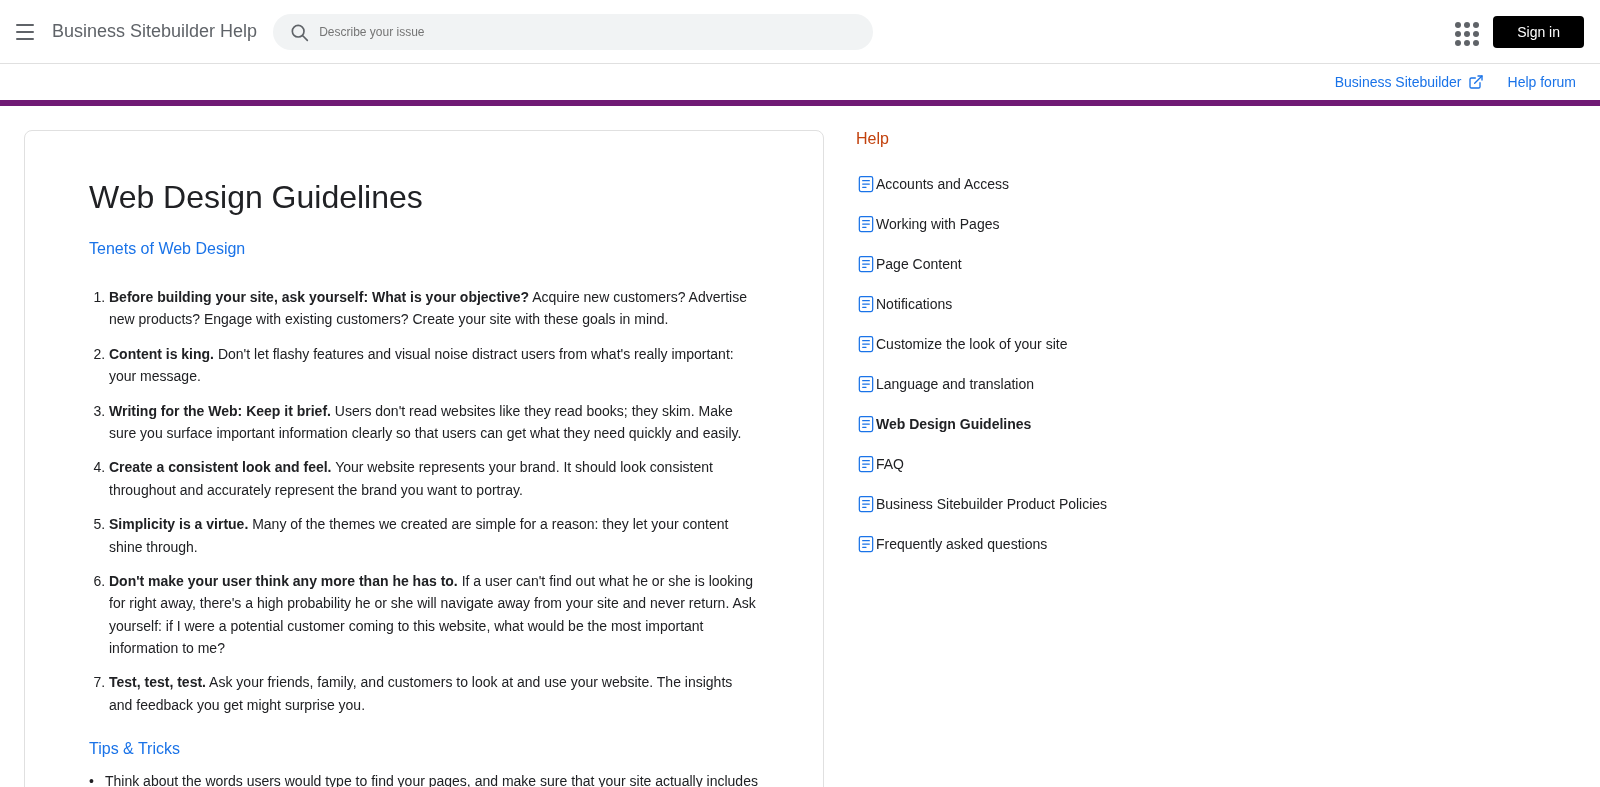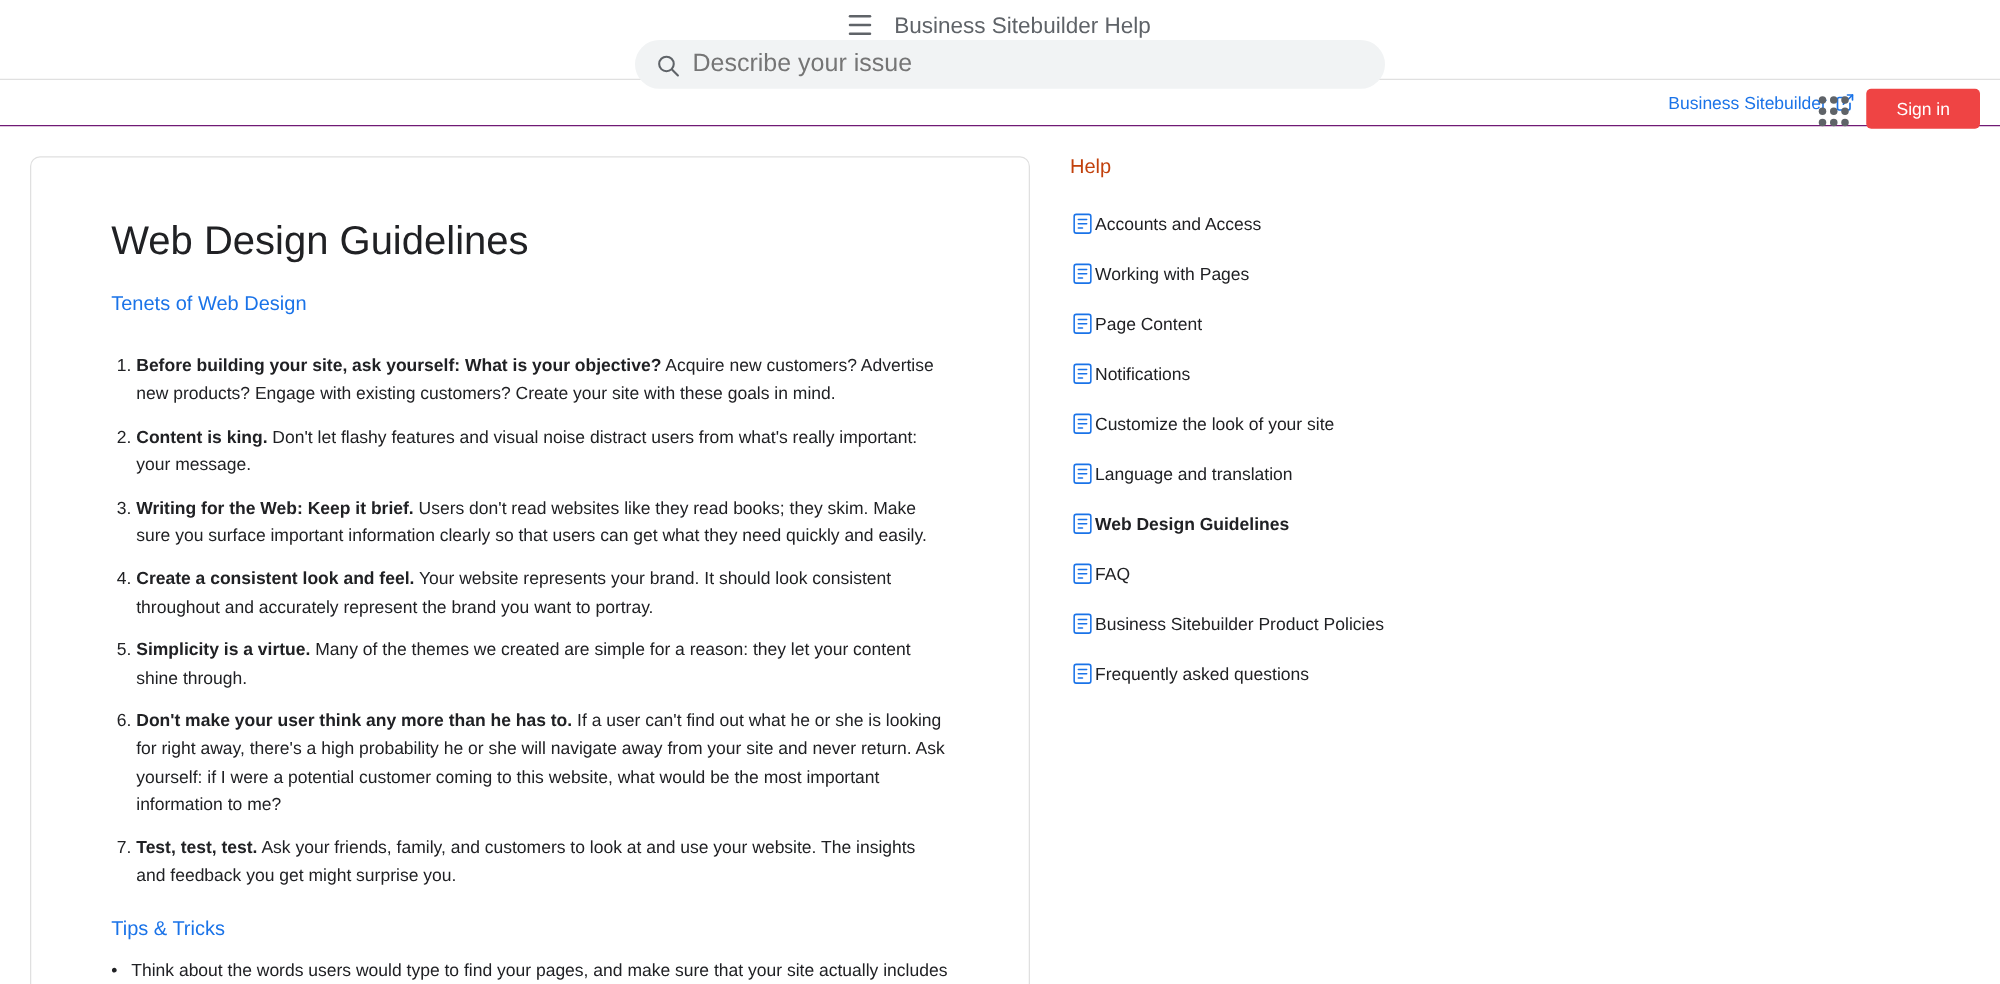--- a/index.html
+++ b/index.html
@@ -6,21 +6,20 @@
     body { font-family: 'Google Sans', Arial, sans-serif; font-size: 14px; color: #202124; background: #fff; }
 
     
     .header {
       display: flex;
       align-items: center;
       padding: 8px 16px;
       border-bottom: 1px solid #e0e0e0;
       height: 64px;
       position: relative;
-      flex-direction: column;
     }
     .header-left {
       display: flex;
       align-items: center;
       gap: 12px;
     }
     .menu-icon {
       width: 24px;
       height: 24px;
       display: flex;
@@ -48,21 +47,21 @@
       border-radius: 24px;
       padding: 8px 16px;
       width: 600px;
       margin-left: 16px;
       gap: 10px;
     }
     .search-bar input {
       border: none;
       background: transparent;
       outline: none;
-      font-size: 20px;
+      font-size: 12px;
       color: #202124;
       width: 100%;
     }
     .search-icon-svg {
       color: #5f6368;
       flex-shrink: 0;
     }
     .header-right {
       margin-left: auto;
       display: flex;
@@ -79,39 +78,39 @@
       cursor: pointer;
     }
     .grid-icon span {
       display: block;
       width: 6px;
       height: 6px;
       background: #5f6368;
       border-radius: 50%;
     }
     .sign-in-btn {
-      background: #ef4444;
+      background: #000000;
       color: #fff;
       border: none;
       border-radius: 4px;
       padding: 8px 24px;
       font-size: 14px;
       font-weight: 500;
       cursor: pointer;
       white-space: nowrap;
     }
 
     
     .sub-header {
       display: flex;
       justify-content: flex-end;
       align-items: flex-start;
       gap: 24px;
       padding: 10px 24px;
-      border-bottom: 1px solid #701a75;
+      border-bottom: 6px solid #701a75;
     }
     .sub-header-link {
       display: flex;
       align-items: center;
       gap: 6px;
       color: #1a73e8;
       font-size: 14px;
       cursor: pointer;
       text-decoration: none;
     }

